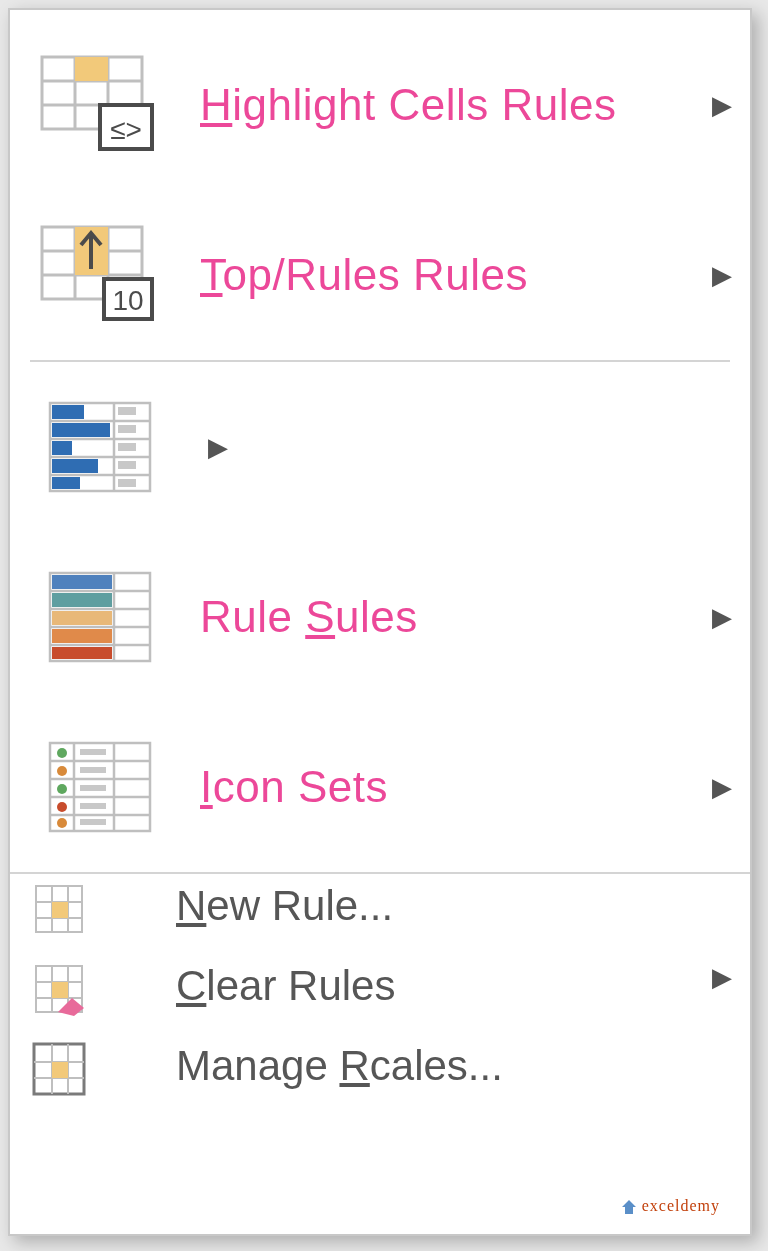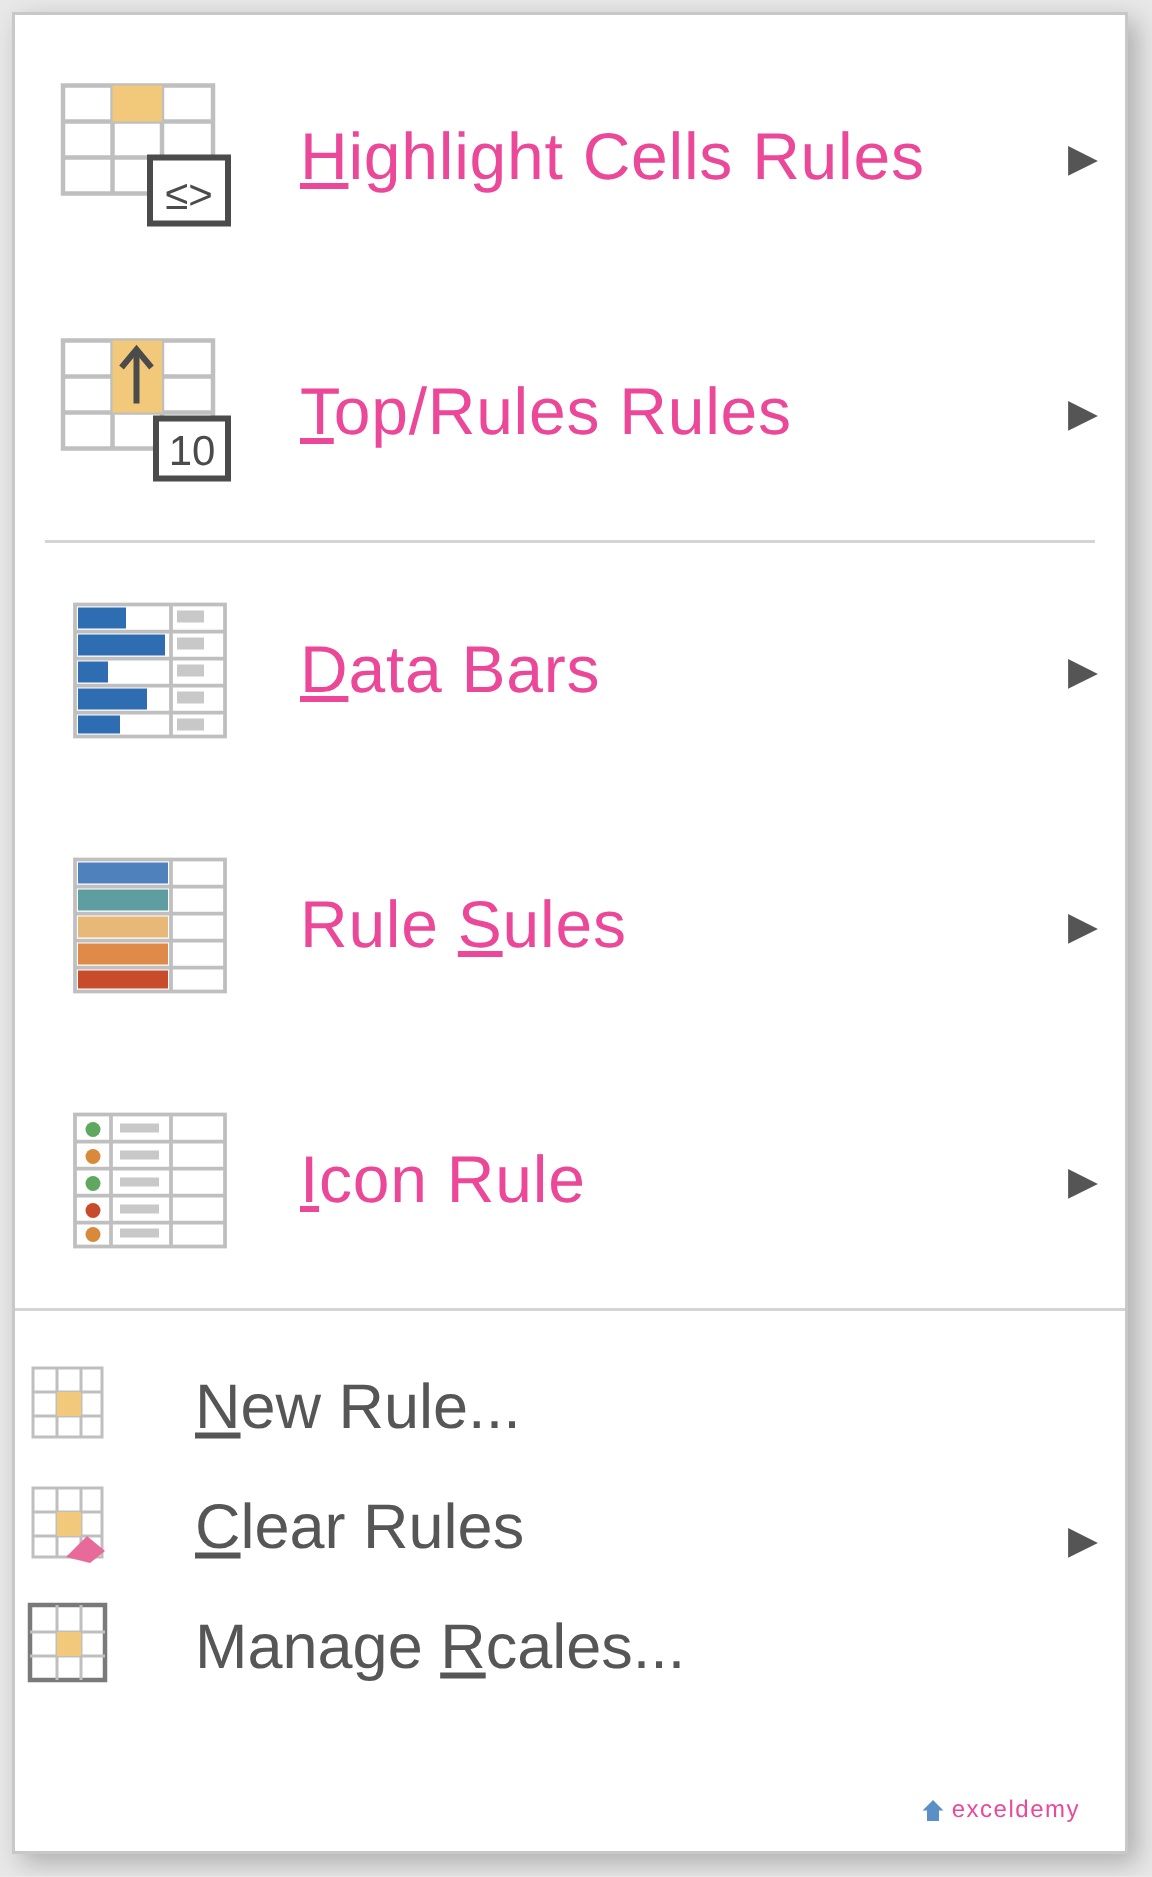--- a/index.html
+++ b/index.html
@@ -26,37 +26,38 @@
     font-size:44px;
     color:#ec4899;
     flex:1 1 auto;
     letter-spacing:0.5px;
   }
   .big-label .ul{text-decoration:underline;}
   .arrow{flex:0 0 36px;font-size:26px;color:#555;display:flex;align-items:center;justify-content:center;}
   .sep{height:2px;background:#d4d4d4;margin:0 20px;}
   .section-bottom{border-top:2px solid #d4d4d4;padding:8px 0 4px 0;}
   .small-item{
-    display:flex;align-items:flex-end;
+    display:flex;align-items:flex-start;
     height:80px;
-    padding:0 10px 0 8px;
+    padding:0 10px 0 22px;
     position:relative;
     cursor:default;
+    gap:32px;
   }
   .small-icon{width:54px;height:54px;flex:0 0 54px;margin-right:58px;}
   .small-label{
     font-size:42px;
     color:#565656;
     flex:1 1 auto;
   }
   .small-label .ul{text-decoration:underline;}
   svg{display:block;}
   .watermark{
     position:absolute;right:30px;bottom:18px;
-    font-size:16px;color:#ec4899;font-family:Liberation Sans, sans-serif;
+    font-size:16px;color:#c2410c;font-family:Liberation Serif, serif;
     letter-spacing:1px;
   }
   .watermark .house{display:inline-block;vertical-align:middle;margin-right:4px;}
 </style>
 </head>
 <body>
 
 <div class="stage">
   <div class="menu">
 
@@ -126,23 +127,20 @@
             <rect x="12" y="44" width="20" height="14" fill="#2f6db3"></rect>
             <rect x="12" y="62" width="46" height="14" fill="#2f6db3"></rect>
             <rect x="12" y="80" width="28" height="12" fill="#2f6db3"></rect>
             <rect x="78" y="10" width="18" height="8" fill="#c8c8c8"></rect>
             <rect x="78" y="28" width="18" height="8" fill="#c8c8c8"></rect>
             <rect x="78" y="46" width="18" height="8" fill="#c8c8c8"></rect>
             <rect x="78" y="64" width="18" height="8" fill="#c8c8c8"></rect>
             <rect x="78" y="82" width="18" height="8" fill="#c8c8c8"></rect>
           </svg>
         </div>
-        <div class="big-label">
-          <span class="ul">D</span><span>ata Bars</span>
-        </div>
         <div class="arrow">▶</div>
       </div>
 
       <div class="big-item">
         <div class="big-icon">
           <svg viewBox="0 0 120 100">
             <g stroke="#bfbfbf" stroke-width="2.5" fill="#fff">
               <rect x="10" y="6" width="100" height="88"></rect>
               <line x1="10" y1="24" x2="110" y2="24"></line>
               <line x1="10" y1="42" x2="110" y2="42"></line>
@@ -181,21 +179,21 @@
             <circle cx="22" cy="70" r="5" fill="#c84c2c"></circle>
             <circle cx="22" cy="86" r="5" fill="#d88a3a"></circle>
             <rect x="40" y="12" width="26" height="6" fill="#c8c8c8"></rect>
             <rect x="40" y="30" width="26" height="6" fill="#c8c8c8"></rect>
             <rect x="40" y="48" width="26" height="6" fill="#c8c8c8"></rect>
             <rect x="40" y="66" width="26" height="6" fill="#c8c8c8"></rect>
             <rect x="40" y="82" width="26" height="6" fill="#c8c8c8"></rect>
           </svg>
         </div>
         <div class="big-label">
-          <span class="ul">I</span><span>con Rule</span>
+          <span class="ul">I</span><span>con Sets</span>
         </div>
         <div class="arrow">▶</div>
       </div>
 
     </div>
 
     <div class="section-bottom">
 
       <div class="small-item">
         <div class="small-icon">

